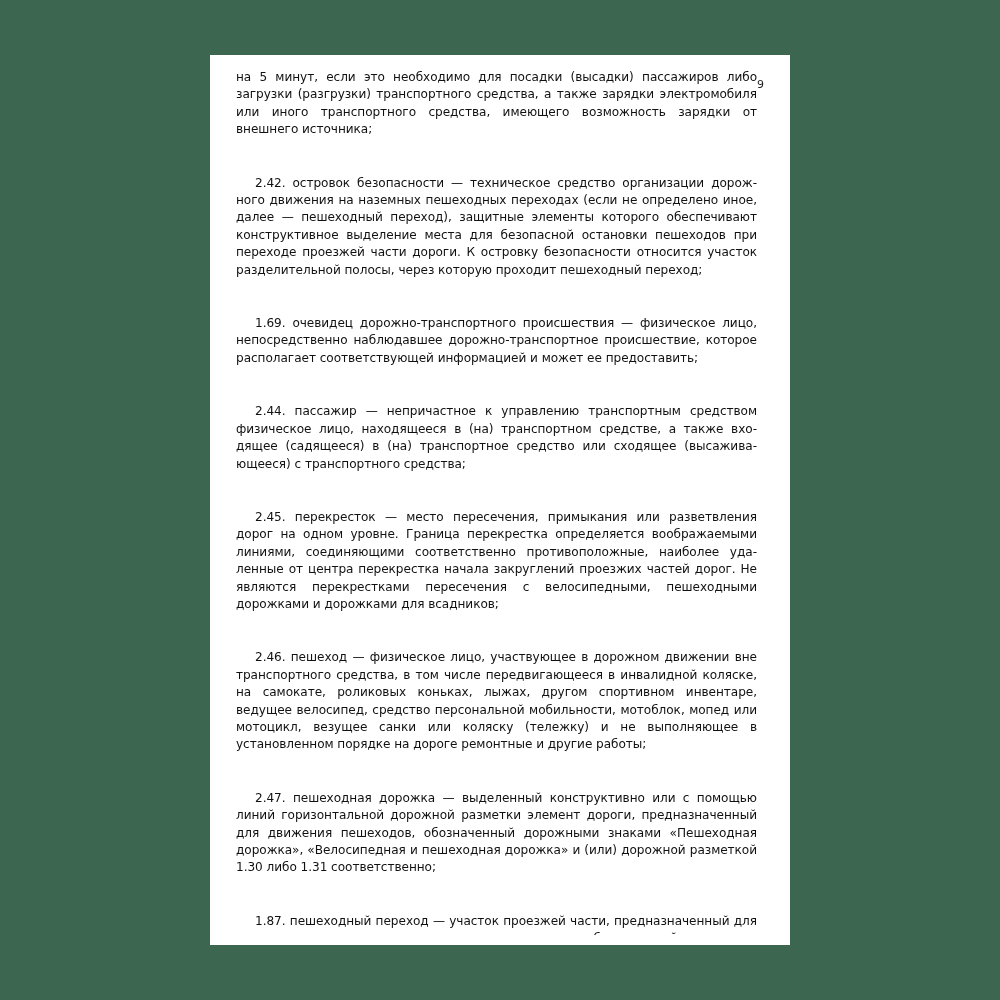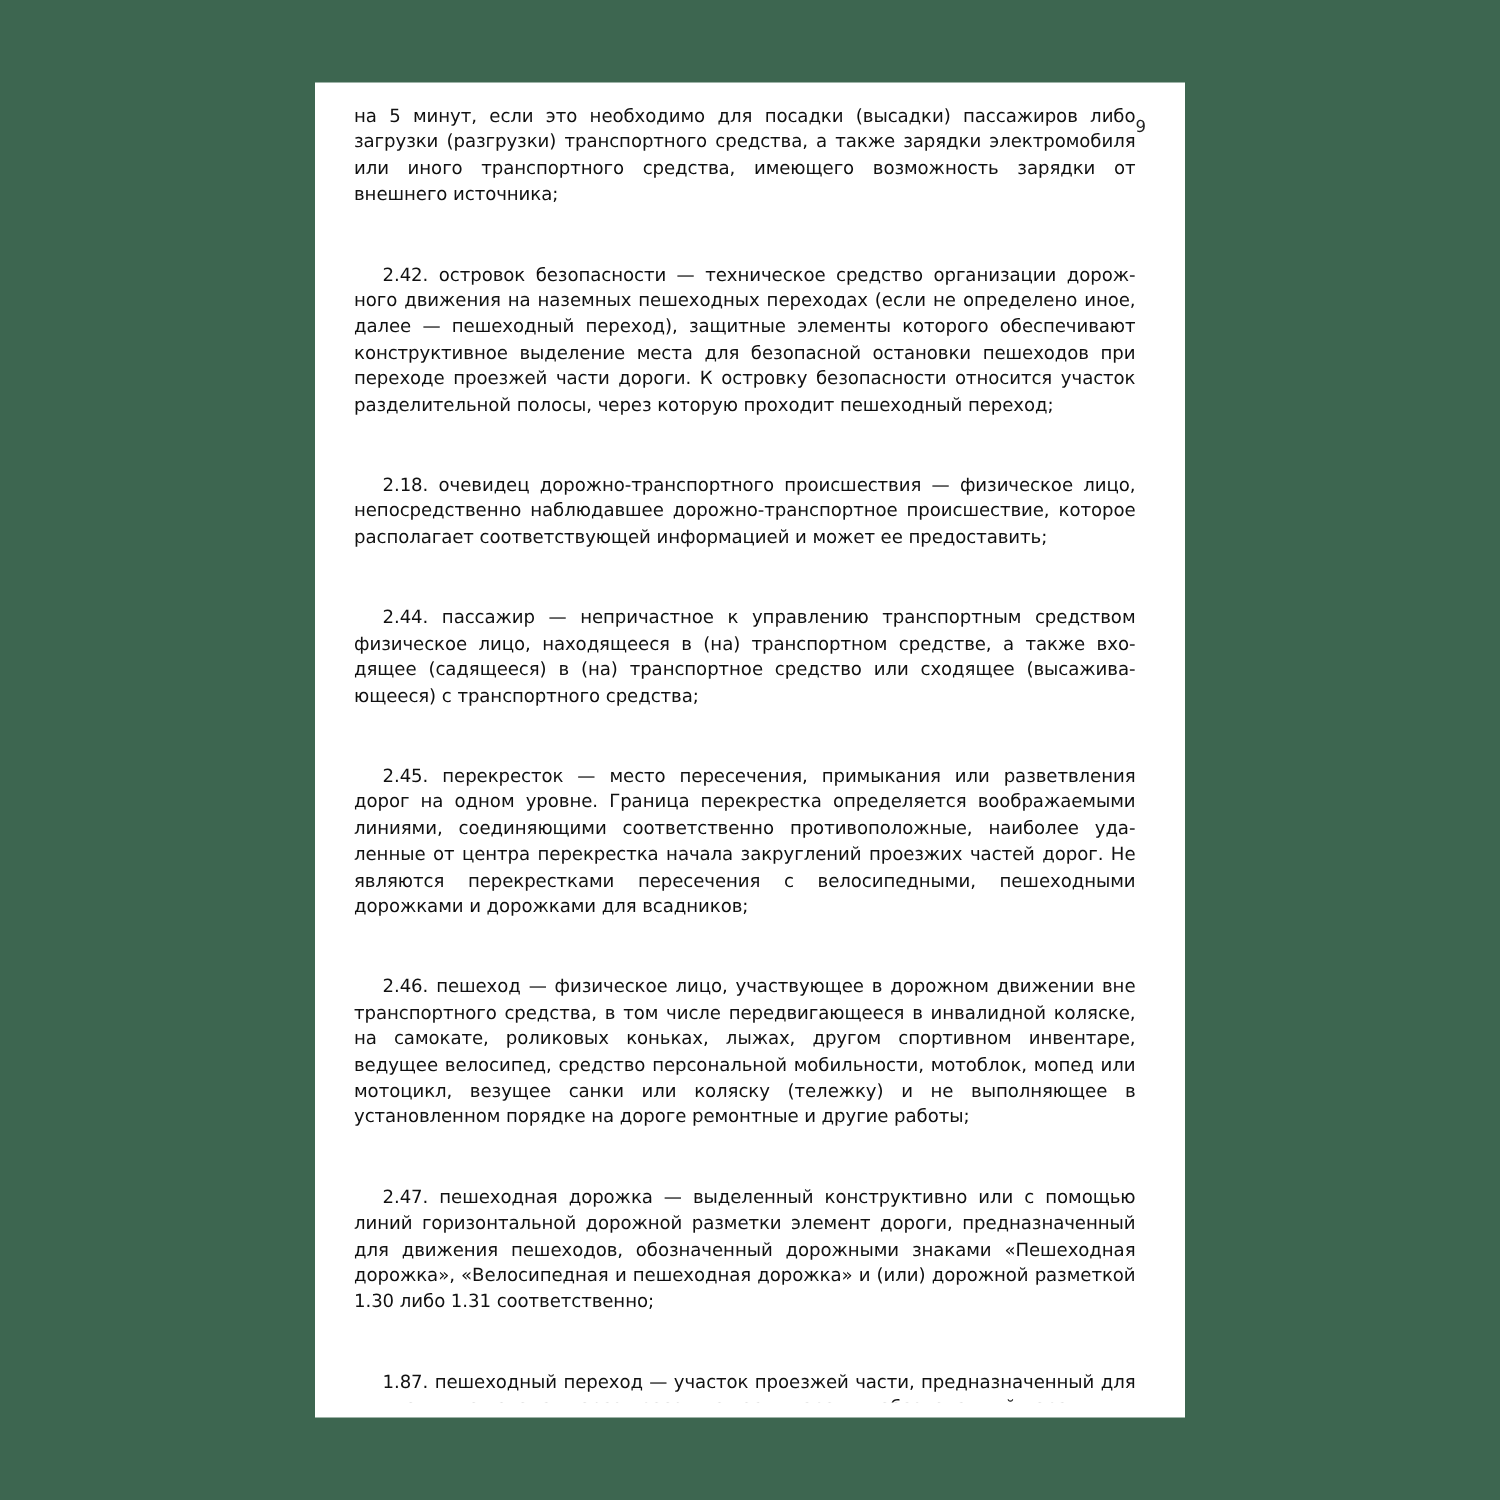--- a/index.html
+++ b/index.html
@@ -53,21 +53,21 @@
     padding-top: 9px;
   }
 </style>
 </head>
 <body>
 
 <div id="page-wrap">
   <div class="page-body">
     <p class="para">на 5 минут, если это необходимо для посадки (высадки) пассажиров либо загрузки (разгрузки) транспортного средства, а также зарядки электромо­биля или иного транспортного средства, имеющего возможность зарядки от внешнего источника;</p>
     <p class="para indent">2.42. островок безопасности — техническое средство организации дорож­ного движения на наземных пешеходных переходах (если не определено иное, далее — пешеходный переход), защитные элементы которого обеспе­чивают конструктивное выделение места для безопасной остановки пеше­ходов при переходе проезжей части дороги. К островку безопасности отно­сится участок разделительной полосы, через которую проходит пешеходный переход;</p>
-    <p class="para indent">2.18. очевидец дорожно-транспортного происшествия — физическое лицо, непосредственно наблюдавшее дорожно-транспортное происше­ствие, которое располагает соответствующей информацией и может ее пре­доставить;</p>
+    <p class="para indent">1.69. очевидец дорожно-транспортного происшествия — физическое лицо, непосредственно наблюдавшее дорожно-транспортное происше­ствие, которое располагает соответствующей информацией и может ее пре­доставить;</p>
     <p class="para indent">2.44. пассажир — непричастное к управлению транспортным средством физическое лицо, находящееся в (на) транспортном средстве, а также вхо­дящее (садящееся) в (на) транспортное средство или сходящее (высажива­ющееся) с транспортного средства;</p>
     <p class="para indent">2.45. перекресток — место пересечения, примыкания или разветвления дорог на одном уровне. Граница перекрестка определяется воображаемыми линиями, соединяющими соответственно противоположные, наиболее уда­ленные от центра перекрестка начала закруглений проезжих частей дорог. Не являются перекрестками пересечения с велосипедными, пешеходными дорожками и дорожками для всадников;</p>
     <p class="para indent">2.46. пешеход — физическое лицо, участвующее в дорожном движении вне транспортного средства, в том числе передвигающееся в инвалидной коляске, на самокате, роликовых коньках, лыжах, другом спортивном инвен­таре, ведущее велосипед, средство персональной мобильности, мотоблок, мопед или мотоцикл, везущее санки или коляску (тележку) и не выполняю­щее в установленном порядке на дороге ремонтные и другие работы;</p>
     <p class="para indent">2.47. пешеходная дорожка — выделенный конструктивно или с помо­щью линий горизонтальной дорожной разметки элемент дороги, предна­значенный для движения пешеходов, обозначенный дорожными знаками «Пешеходная дорожка», «Велосипедная и пешеходная дорожка» и (или) дорожной разметкой 1.30 либо 1.31 соответственно;</p>
     <p class="para indent">1.87. пешеходный переход — участок проезжей части, предназначен­ный для движения пешеходов через проезжую часть дороги и обозначен­ный дорожными знаками «Пешеходный переход» и (или) горизонтальной дорожной разметкой;</p>
   </div>
   <div class="page-number">9</div>
 </div>
 
 </body></html>

